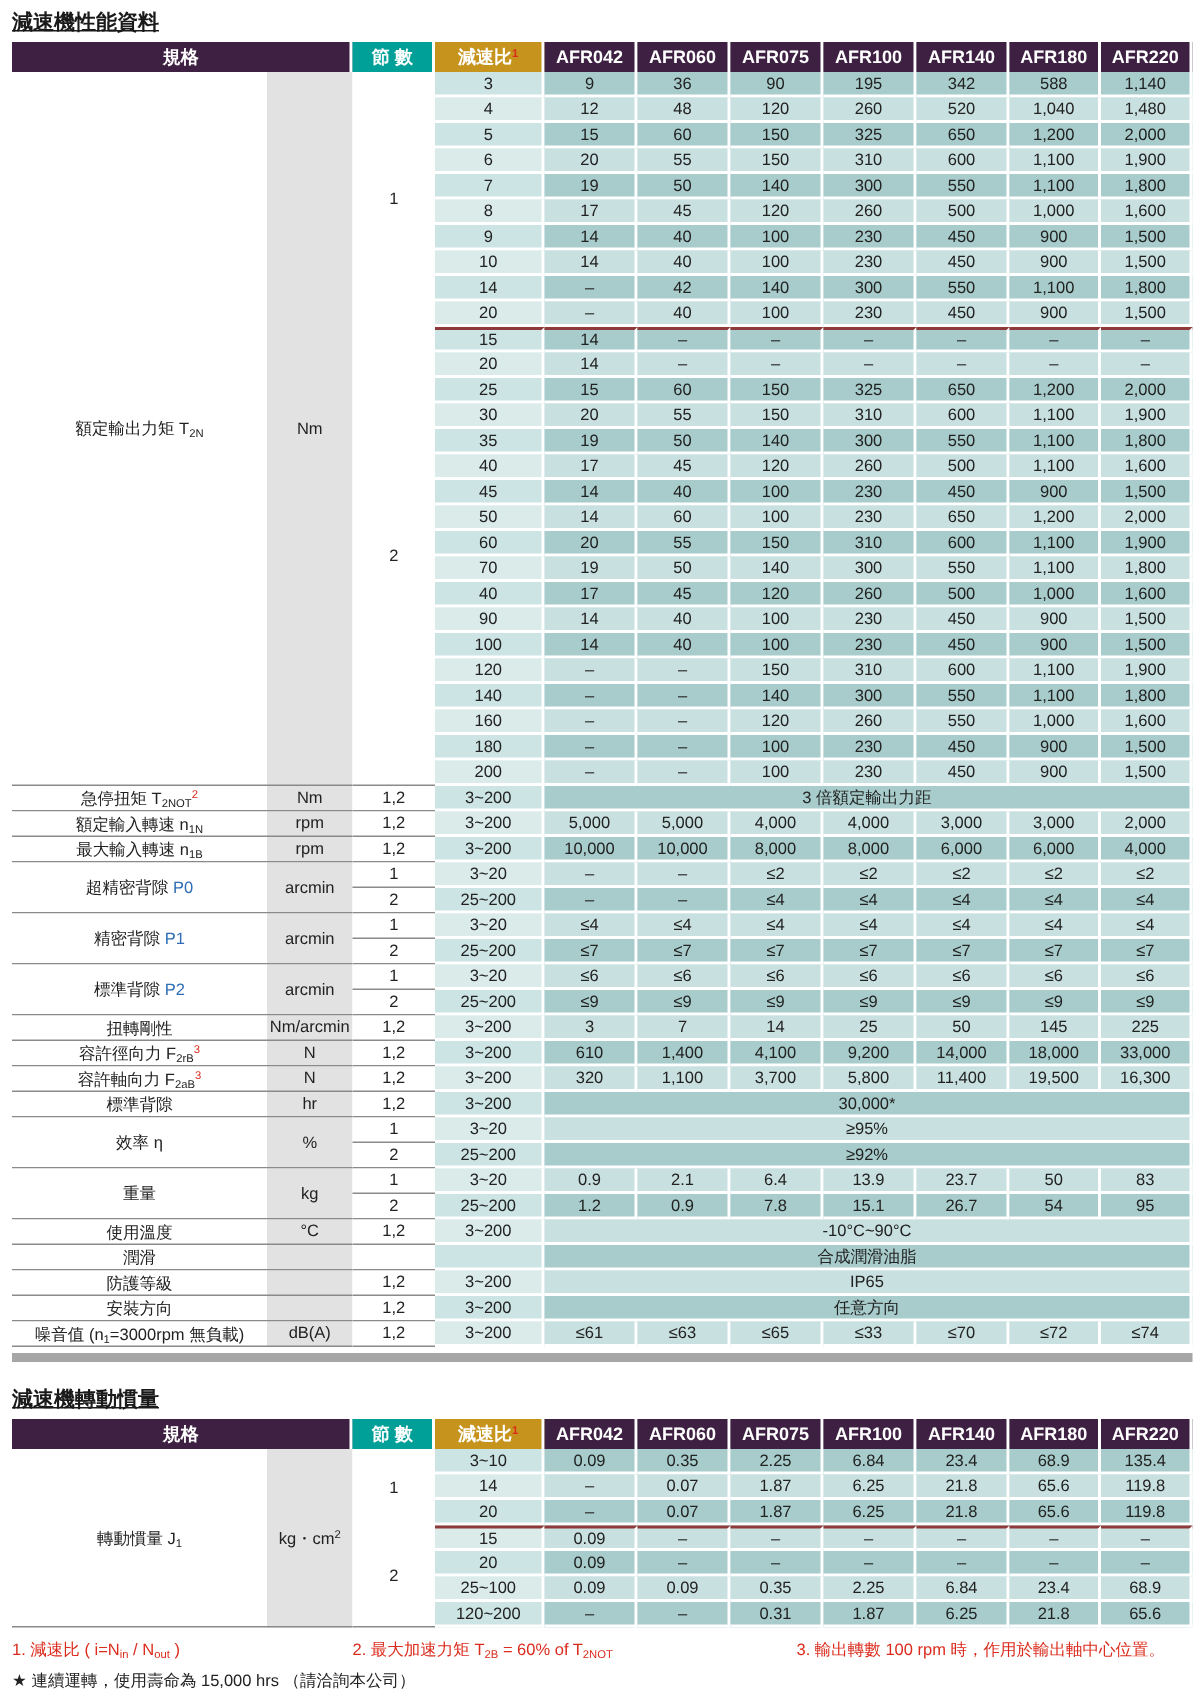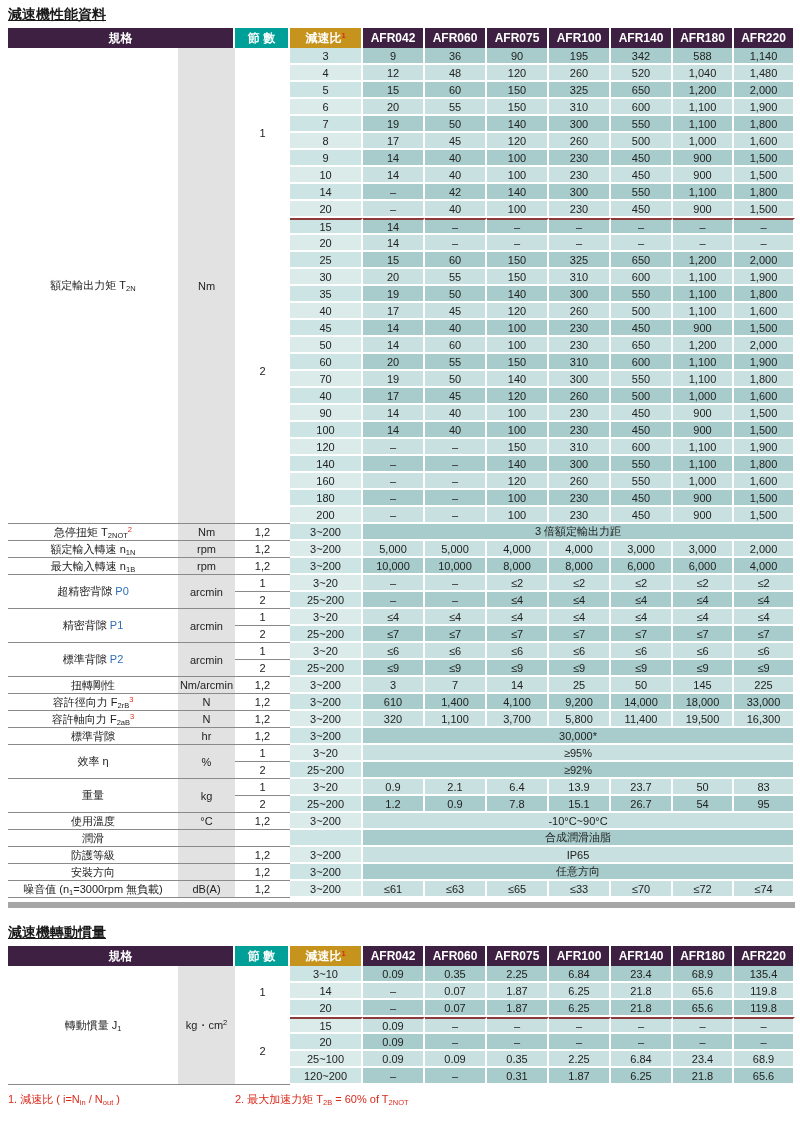--- a/index.html
+++ b/index.html
@@ -687,14 +687,16 @@
           <td class="vc vd">1.87</td>
           <td class="vc vd">6.25</td>
           <td class="vc vd">21.8</td>
           <td class="vc vd">65.6</td>
         </tr>
       </tbody>
     </table>
   <div class="fnotes" id="fnotes">
       <span class="fn1"><span class="">1. 減速比 ( i=N</span><span class="sb">in</span><span class=""> / N</span><span class="sb">out</span><span class=""> )</span></span>
       <span class="fn2"><span class="">2. 最大加速力矩 T</span><span class="sb">2B</span><span class=""> = 60% of  T</span><span class="sb">2NOT</span></span>
+      <span class="fn3"><span class="">3. 輸出轉數 100 rpm 時，作用於輸出軸中心位置。</span></span>
     </div>
+  <div class="star">★ 連續運轉，使用壽命為 15,000 hrs （請洽詢本公司）</div>
 </div>
 
 </body></html>

